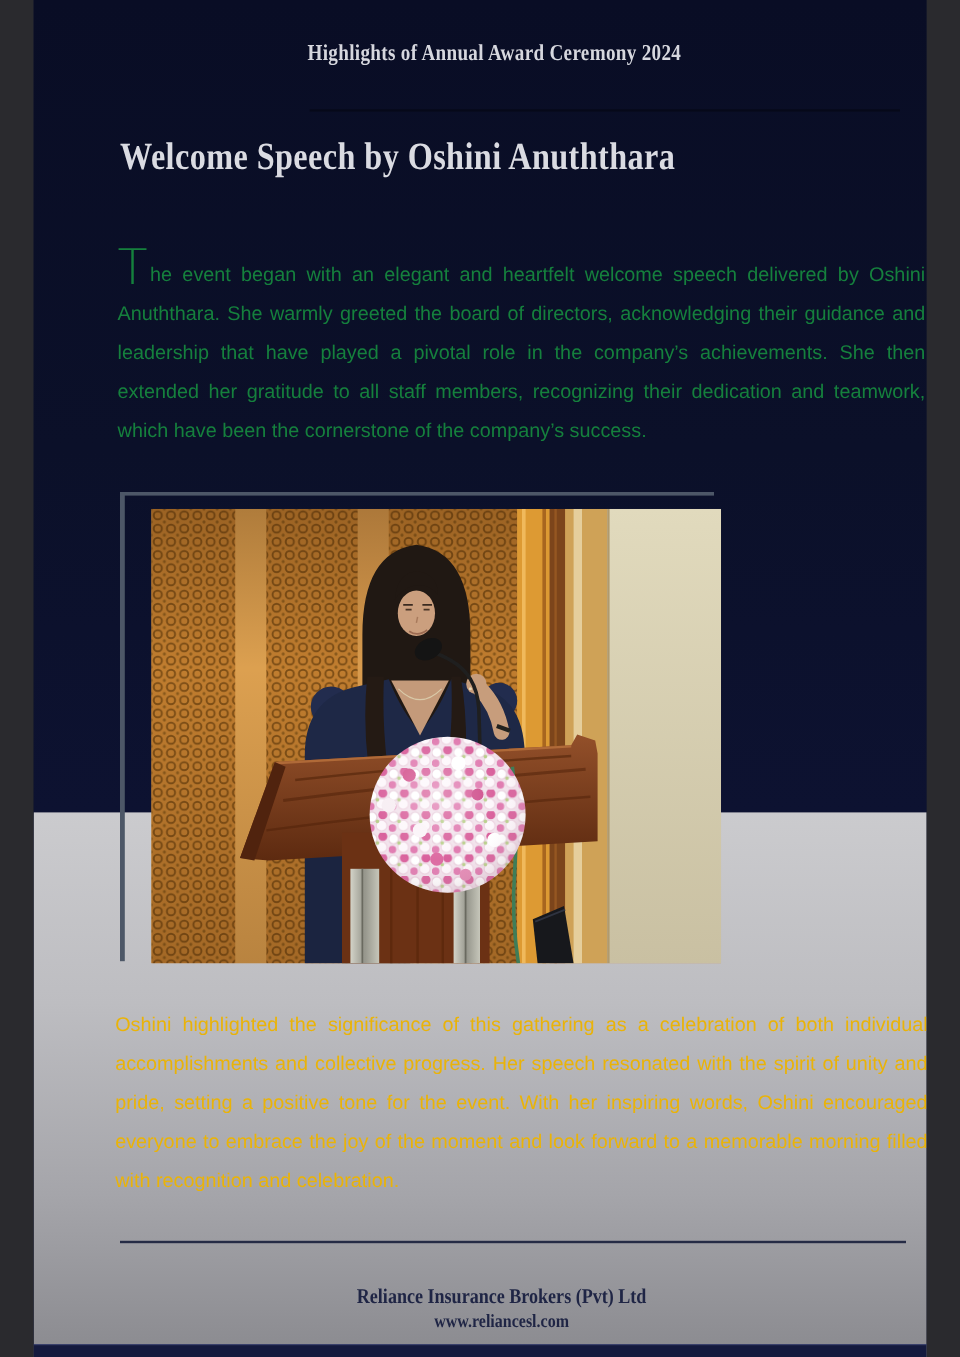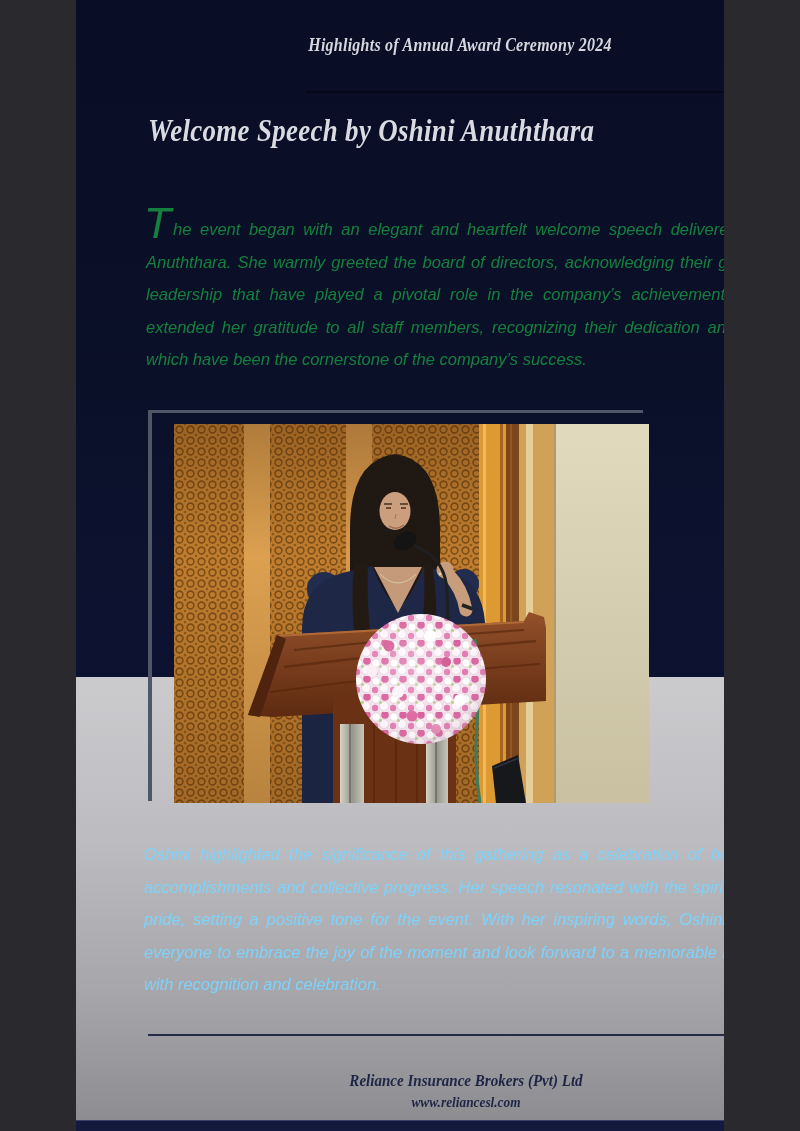--- a/index.html
+++ b/index.html
@@ -1,38 +1,38 @@
 <!DOCTYPE html>
 <html><head>
 <meta charset="utf-8">
 <style>
   html,body{margin:0;padding:0;background:#2a2a2e;}
   .page{
-    position:relative;width:648px;height:1131px;margin:0 auto;overflow:hidden;
-    font-family:"Liberation Sans",sans-serif;background:#0b0f2b;font-style:italic;
+    position:relative;width:744px;height:1131px;margin:0 auto;overflow:hidden;
+    font-family:"Liberation Sans",sans-serif;background:#0b0f2b;
   }
   .bg-top{position:absolute;left:0;top:0;width:800px;height:677px;
     background:linear-gradient(180deg,#090d25 0%,#0b1029 55%,#0d1231 100%);}
   .bg-bottom{position:absolute;left:0;top:677px;width:800px;height:454px;
     background:linear-gradient(180deg,#cbcbce 0%,#bdbdc1 35%,#a5a5aa 70%,#8a8a8f 100%);}
 
   .header-line{position:absolute;left:0;top:34px;width:768px;text-align:center;
     font-family:"Liberation Serif",serif;font-weight:bold;font-size:19px;
     color:#d6d7de;transform:scaleX(0.84);transform-origin:50% 50%;letter-spacing:.3px;}
   .faint-rule{position:absolute;left:230px;top:91px;width:492px;height:2px;
     background:rgba(0,0,0,0.32);}
 
   .title{position:absolute;left:72px;top:112px;
     font-family:"Liberation Serif",serif;font-weight:bold;font-size:32px;
     color:#dadbe2;transform:scaleX(0.84);transform-origin:left center;
     letter-spacing:.4px;white-space:nowrap;}
 
   .para{position:absolute;text-align:justify;font-size:16.5px;line-height:32.5px;}
   .para-1{left:70px;top:213px;width:673px;color:#15803d;}
-  .para-2{left:68px;top:838px;width:677px;color:#7dd3fc;}
+  .para-2{left:68px;top:838px;width:677px;color:#eab308;}
   .initial-cap{font-size:41px;font-weight:300;line-height:0;position:relative;top:3px;
     margin-right:2px;font-family:"DejaVu Sans",sans-serif;}
 
   .frame-h{position:absolute;left:72px;top:410px;width:495px;height:3px;background:#4d5767;}
   .frame-v{position:absolute;left:72px;top:410px;width:4px;height:391px;background:#4d5767;}
   .photo{position:absolute;left:98px;top:424px;width:475px;height:379px;overflow:hidden;}
   .photo svg{display:block;width:475px;height:379px;}
 
   .divider{position:absolute;left:72px;top:1034px;width:655px;height:2px;background:#252b45;}
 

